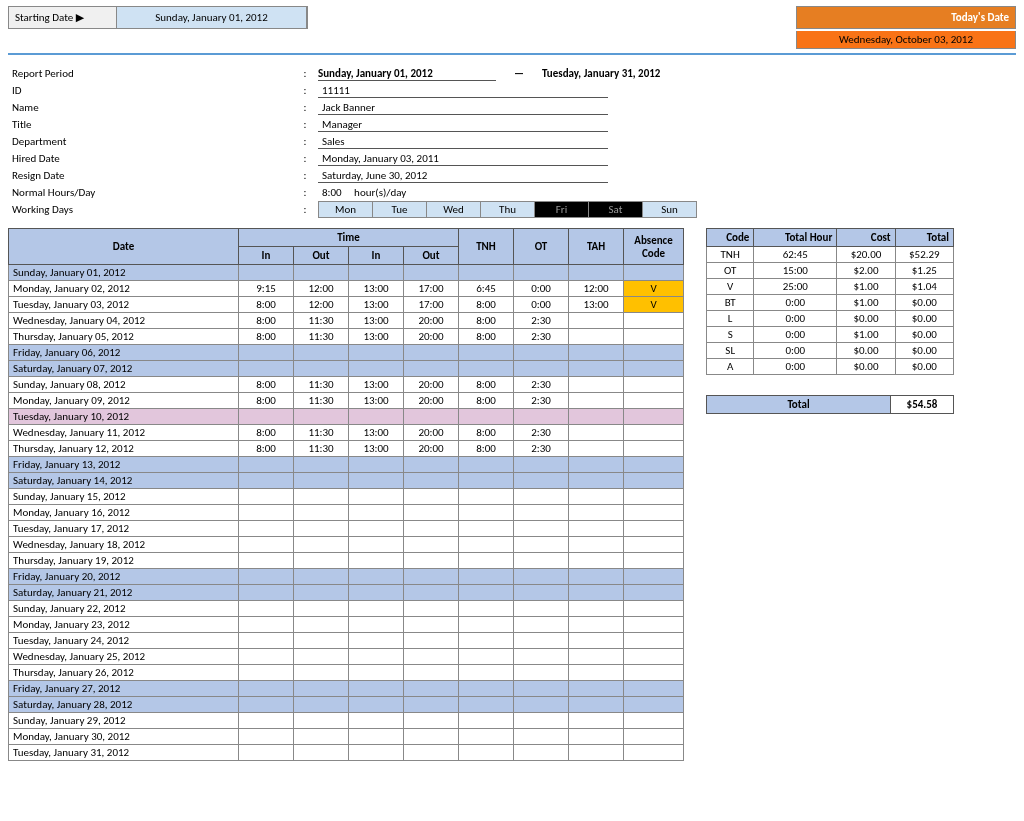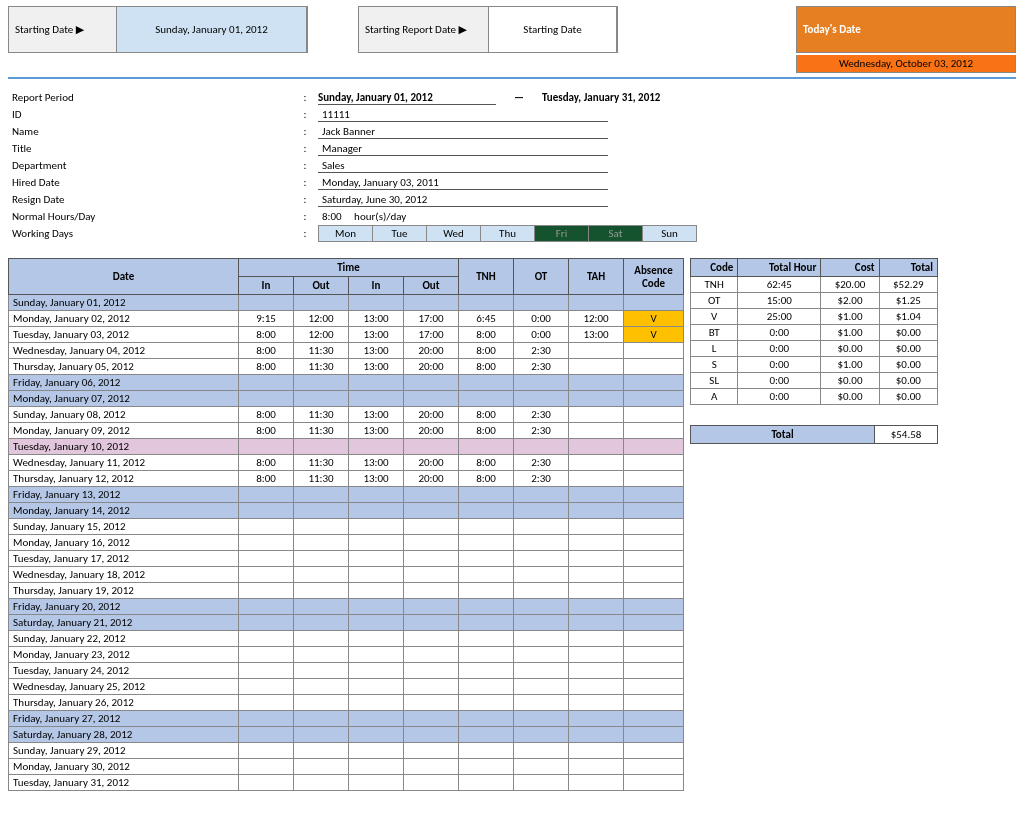--- a/index.html
+++ b/index.html
@@ -2,66 +2,62 @@
 <html><head>
 <meta charset="utf-8">
 <style>
 *{box-sizing:border-box;margin:0;padding:0}
 body{font-family:Calibri,Arial,sans-serif;font-size:11px;background:#fff;padding:6px 8px 20px 8px;width:1024px}
 .top-bar{display:flex;align-items:stretch;gap:10px;margin-bottom:2px}
 .top-group{display:flex;border:1px solid #888}
 .top-label{background:#f0f0f0;padding:2px 6px;border-right:1px solid #888;display:flex;align-items:center;white-space:nowrap}
 .top-value{background:#cfe2f3;padding:2px 6px;border-right:1px solid #888;display:flex;align-items:center;white-space:nowrap;text-align:center;justify-content:center}
 .top-value.white{background:#fff}
-.today-label{background:#e67e22;color:#fff;font-weight:bold;text-align:left;padding:16px 6px;border:1px solid #888}
+.today-label{background:#e67e22;color:#fff;font-weight:bold;text-align:right;padding:4px 6px;border:1px solid #888}
 .today-value{background:#f97316;text-align:center;padding:2px 6px;border:1px solid #888;border-top:none}
 .today-box{margin-left:auto;width:220px}
 hr.sep{border:none;border-top:2px solid #5b9bd5;margin:4px 0 10px 0}
-.info-block{margin:0 0 16px 4px}
+.info-block{margin:0 0 10px 4px}
 .info-row{display:flex;align-items:center;height:17px}
 .info-label{width:280px}
 .info-colon{width:26px;text-align:center}
 .info-value{width:290px;border-bottom:1px solid #555;padding:0 4px}
 .period-dates{display:flex;align-items:center;font-weight:bold}
 .period-dates .dash{margin:0 18px}
 .days-row{display:flex}
 .day-cell{width:55px;text-align:center;border:1px solid #888;background:#cfe2f3;padding:1px 0;margin-right:-1px}
-.day-cell.off{background:#14532d;color:#999}
-.main-wrap{display:flex;align-items:flex-start;gap:6px}
+.day-cell.off{background:#000000;color:#999}
+.main-wrap{display:flex;align-items:flex-start;gap:22px}
 table{border-collapse:collapse}
 .time-table th{background:#b4c7e7;border:1px solid #555;padding:2px 4px;font-weight:bold;text-align:center}
 .time-table td{border:1px solid #888;padding:1px 4px;height:16px;text-align:center;white-space:nowrap}
 .time-table td.date-cell{text-align:left;width:230px}
 .time-table .col-time{width:55px}
 .time-table .col-small{width:55px}
 .time-table .col-abs{width:60px}
 .row-blue td{background:#b4c7e7}
 .row-pink td{background:#e2c6dc}
 .abs-yellow{background:#ffc000!important}
 .summary-table{width:248px}
 .summary-table th{background:#b4c7e7;border:1px solid #555;padding:2px 4px;font-weight:bold;text-align:right}
 .summary-table td{border:1px solid #888;padding:1px 4px;text-align:center;height:16px}
 .total-box{margin-top:20px;width:248px;display:flex;border:1px solid #555}
 .total-box .tl{flex:1;background:#b4c7e7;font-weight:bold;text-align:center;padding:2px;border-right:1px solid #555}
-.total-box .tv{width:62px;text-align:center;font-weight:normal;padding:2px}
+.total-box .tv{width:62px;text-align:center;font-weight:bold;padding:2px}
 .bold{font-weight:bold}
 </style>
 </head>
 <body>
 
 <div class="top-bar">
   <div class="top-group" style="width:300px">
     <div class="top-label" style="flex:0 0 108px">Starting Date ▶</div>
     <div class="top-value" style="flex:1">Sunday, January 01, 2012</div>
   </div>
   <div style="width:30px"></div>
-  <div class="top-group" style="width:260px">
-    <div class="top-label" style="flex:0 0 130px">Starting Report Date ▶</div>
-    <div class="top-value white" style="flex:1">Starting Date</div>
-  </div>
   <div class="today-box">
     <div class="today-label">Today's Date</div>
   </div>
 </div>
 
 <div class="top-bar">
   <div class="today-box" style="margin-left:auto">
     <div class="today-value">Wednesday, October 03, 2012</div>
   </div>
 </div>
@@ -207,21 +203,21 @@
           <td></td>
           <td></td>
           <td></td>
           <td></td>
           <td></td>
           <td></td>
           <td></td>
           <td></td>
         </tr>
         <tr class="row-blue">
-          <td class="date-cell">Monday, January 07, 2012</td>
+          <td class="date-cell">Saturday, January 07, 2012</td>
           <td></td>
           <td></td>
           <td></td>
           <td></td>
           <td></td>
           <td></td>
           <td></td>
           <td></td>
         </tr>
         <tr>
@@ -284,21 +280,21 @@
           <td></td>
           <td></td>
           <td></td>
           <td></td>
           <td></td>
           <td></td>
           <td></td>
           <td></td>
         </tr>
         <tr class="row-blue">
-          <td class="date-cell">Monday, January 14, 2012</td>
+          <td class="date-cell">Saturday, January 14, 2012</td>
           <td></td>
           <td></td>
           <td></td>
           <td></td>
           <td></td>
           <td></td>
           <td></td>
           <td></td>
         </tr>
         <tr>

